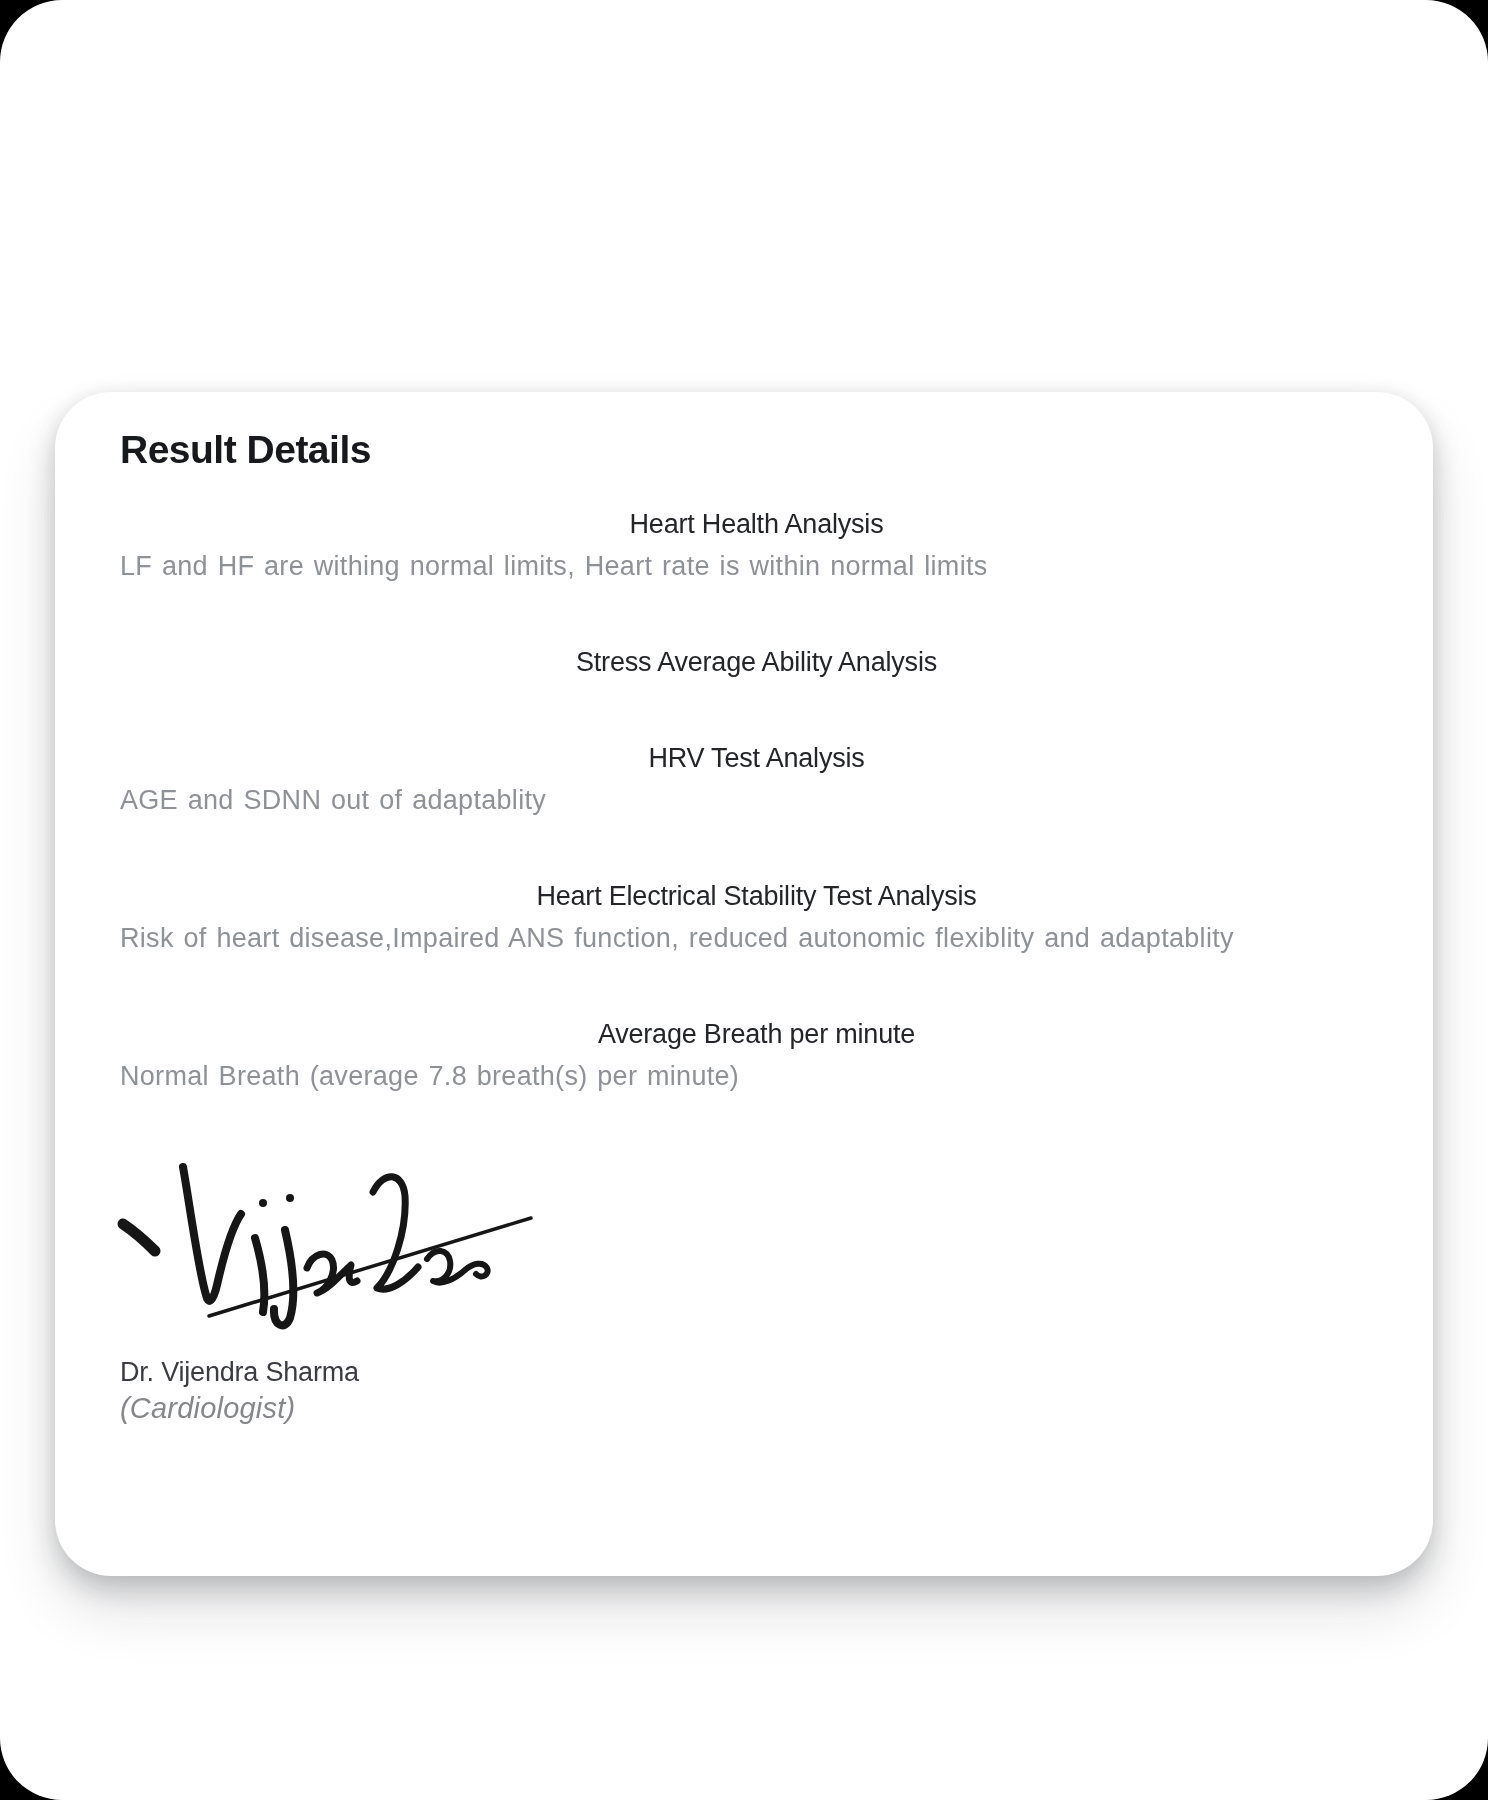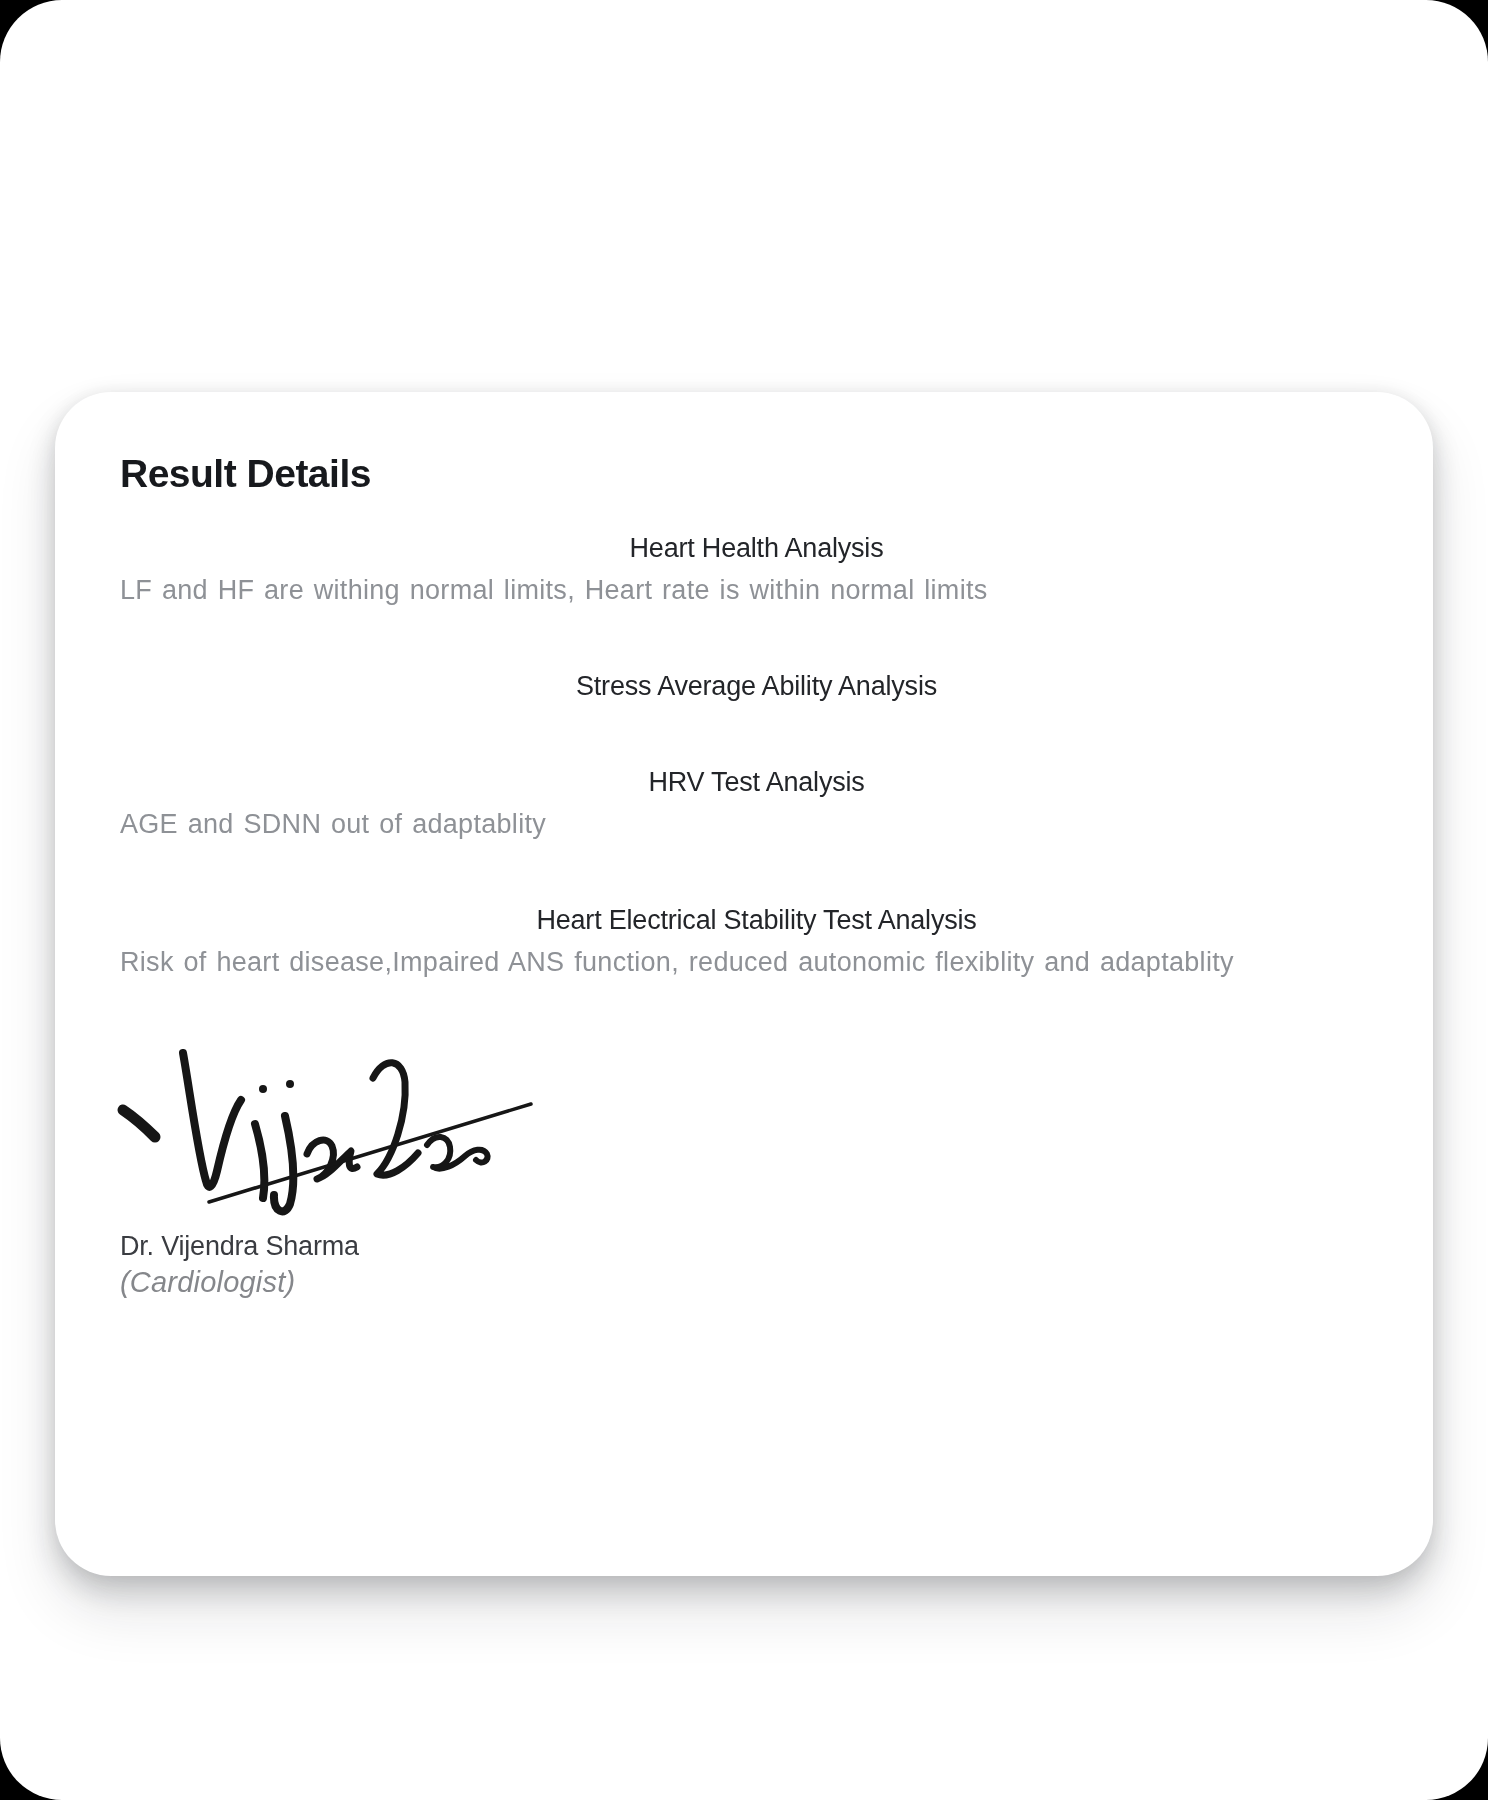--- a/index.html
+++ b/index.html
@@ -20,21 +20,21 @@
     position: absolute;
     left: 55px;
     top: 392px;
     width: 1378px;
     height: 1184px;
     background: #ffffff;
     border-radius: 56px;
     box-shadow: 0 14px 28px rgba(25,28,35,0.20),
                 0 34px 60px rgba(25,28,35,0.12),
                 0 0 16px rgba(25,28,35,0.05);
-    padding: 56px 40px 0 65px;
+    padding: 32px 40px 0 65px;
   }
   .card-title {
     font-size: 39px;
     line-height: 52px;
     font-weight: 700;
     letter-spacing: -0.5px;
     color: #17191d;
     margin-bottom: 28px;
   }
   .section { margin-bottom: 56px; }
@@ -57,21 +57,21 @@
     white-space: nowrap;
   }
   .signature-block { margin-top: 66px; }
   .signature-svg {
     display: block;
     margin-left: -6px;
     width: 424px;
     height: 168px;
   }
   .doctor-name {
-    margin-top: 12px;
+    margin-top: 24px;
     font-size: 27px;
     line-height: 36px;
     letter-spacing: -0.2px;
     color: #3a3c41;
   }
   .doctor-role {
     font-size: 29px;
     line-height: 36px;
     font-style: italic;
     letter-spacing: 0.2px;
@@ -98,20 +98,24 @@
     <div class="section">
       <div class="section-title">HRV Test Analysis</div>
       <div class="section-body">AGE and SDNN out of adaptablity</div>
     </div>
 
     <div class="section">
       <div class="section-title">Heart Electrical Stability Test Analysis</div>
       <div class="section-body">Risk of heart disease,Impaired ANS function, reduced autonomic flexiblity and adaptablity</div>
     </div>
 
+    <div class="section">
+      <div class="section-title">Average Breath per minute</div>
+      <div class="section-body">Normal Breath (average 7.8 breath(s) per minute)</div>
+    </div>
 
     <div class="signature-block">
       <svg class="signature-svg" viewBox="0 0 424 168" fill="none" xmlns="http://www.w3.org/2000/svg">
         <g stroke="#161616" stroke-linecap="round" stroke-linejoin="round" fill="none">
 
           <path d="M9,62 C18,68 30,78 41,89" stroke-width="11"></path>
 
           <path d="M69,5 C75,38 84,106 92,133 C94,143 99,140 103,123 C108,101 116,68 127,52" stroke-width="8"></path>
 
           <circle cx="149" cy="41" r="4" fill="#161616" stroke="none"></circle>

